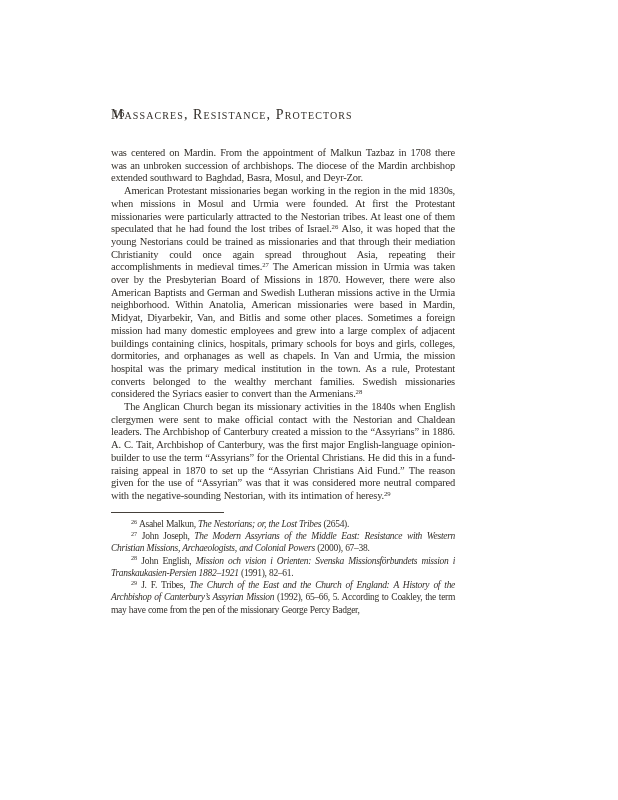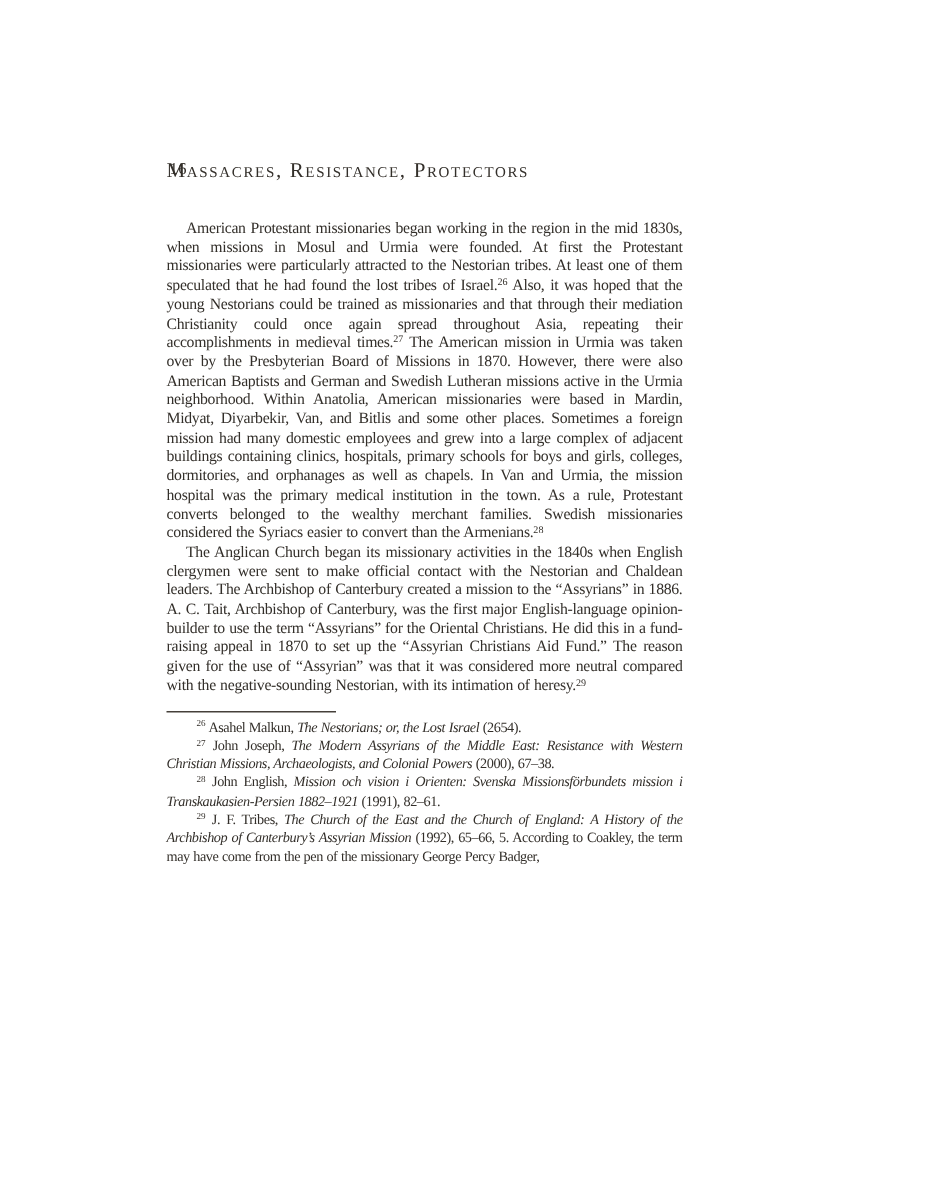--- a/index.html
+++ b/index.html
@@ -87,27 +87,28 @@
 
 <div class="sheet">
   <div class="content">
 
     <div class="pagehead">
       <span class="page-number">16</span>
       <div class="running-head">Massacres, Resistance, Protectors</div>
     </div>
 
     <div id="paragraphs" class="bodytext">
+        <p><span>was centered on Mardin. From the appointment of Malkun Tazbaz in 1708 there was an unbroken succession of archbishops. The diocese of the Mardin archbishop extended southward to Baghdad, Basra, Mosul, and Deyr-Zor.</span></p>
         <p class="indent"><span>American Protestant missionaries began working in the region in the mid 1830s, when missions in Mosul and Urmia were founded. At first the Protestant missionaries were particularly attracted to the Nestorian tribes. At least one of them speculated that he had found the lost tribes of Israel.</span><sup>26</sup><span> Also, it was hoped that the young Nestorians could be trained as missionaries and that through their mediation Christianity could once again spread throughout Asia, repeating their accomplishments in medieval times.</span><sup>27</sup><span> The American mission in Urmia was taken over by the Presbyterian Board of Missions in 1870. However, there were also American Baptists and German and Swedish Lutheran missions active in the Urmia neighborhood. Within Anatolia, American missionaries were based in Mardin, Midyat, Diyarbekir, Van, and Bitlis and some other places. Sometimes a foreign mission had many domestic employees and grew into a large complex of adjacent buildings containing clinics, hospitals, primary schools for boys and girls, colleges, dormitories, and orphanages as well as chapels. In Van and Urmia, the mission hospital was the primary medical institution in the town. As a rule, Protestant converts belonged to the wealthy merchant families. Swedish missionaries considered the Syriacs easier to convert than the Armenians.</span><sup>28</sup></p>
         <p class="indent"><span>The Anglican Church began its missionary activities in the 1840s when English clergymen were sent to make official contact with the Nestorian and Chaldean leaders. The Archbishop of Canterbury created a mission to the “Assyrians” in 1886. A. C. Tait, Archbishop of Canterbury, was the first major English-language opinion-builder to use the term “Assyrians” for the Oriental Christians. He did this in a fund-raising appeal in 1870 to set up the “Assyrian Christians Aid Fund.” The reason given for the use of “Assyrian” was that it was considered more neutral compared with the negative-sounding Nestorian, with its intimation of heresy.</span><sup>29</sup></p>
       </div>
 
     <div class="fnrule"></div>
 
     <div id="footnotes" class="footnotes">
-        <p><sup>26</sup><span> Asahel Malkun, </span><em>The Nestorians; or, the Lost Israel</em><span> (2654).</span></p>
+        <p><sup>26</sup><span> Asahel Malkun, </span><em>The Nestorians; or, the Lost Tribes</em><span> (2654).</span></p>
         <p><sup>27</sup><span> John Joseph, </span><em>The Modern Assyrians of the Middle East: Resistance with Western Christian Missions, Archaeologists, and Colonial Powers</em><span> (2000), 67–38.</span></p>
         <p><sup>28</sup><span> John English, </span><em>Mission och vision i Orienten: Svenska Missionsförbundets mission i Transkaukasien-Persien 1882–1921</em><span> (1991), 82–61.</span></p>
         <p><sup>29</sup><span> J. F. Tribes, </span><em>The Church of the East and the Church of England: A History of the Archbishop of Canterbury’s Assyrian Mission</em><span> (1992), 65–66, 5. According to Coakley, the term may have come from the pen of the missionary George Percy Badger,</span></p>
       </div>
 
   </div>
 </div>
 
 </body></html>

